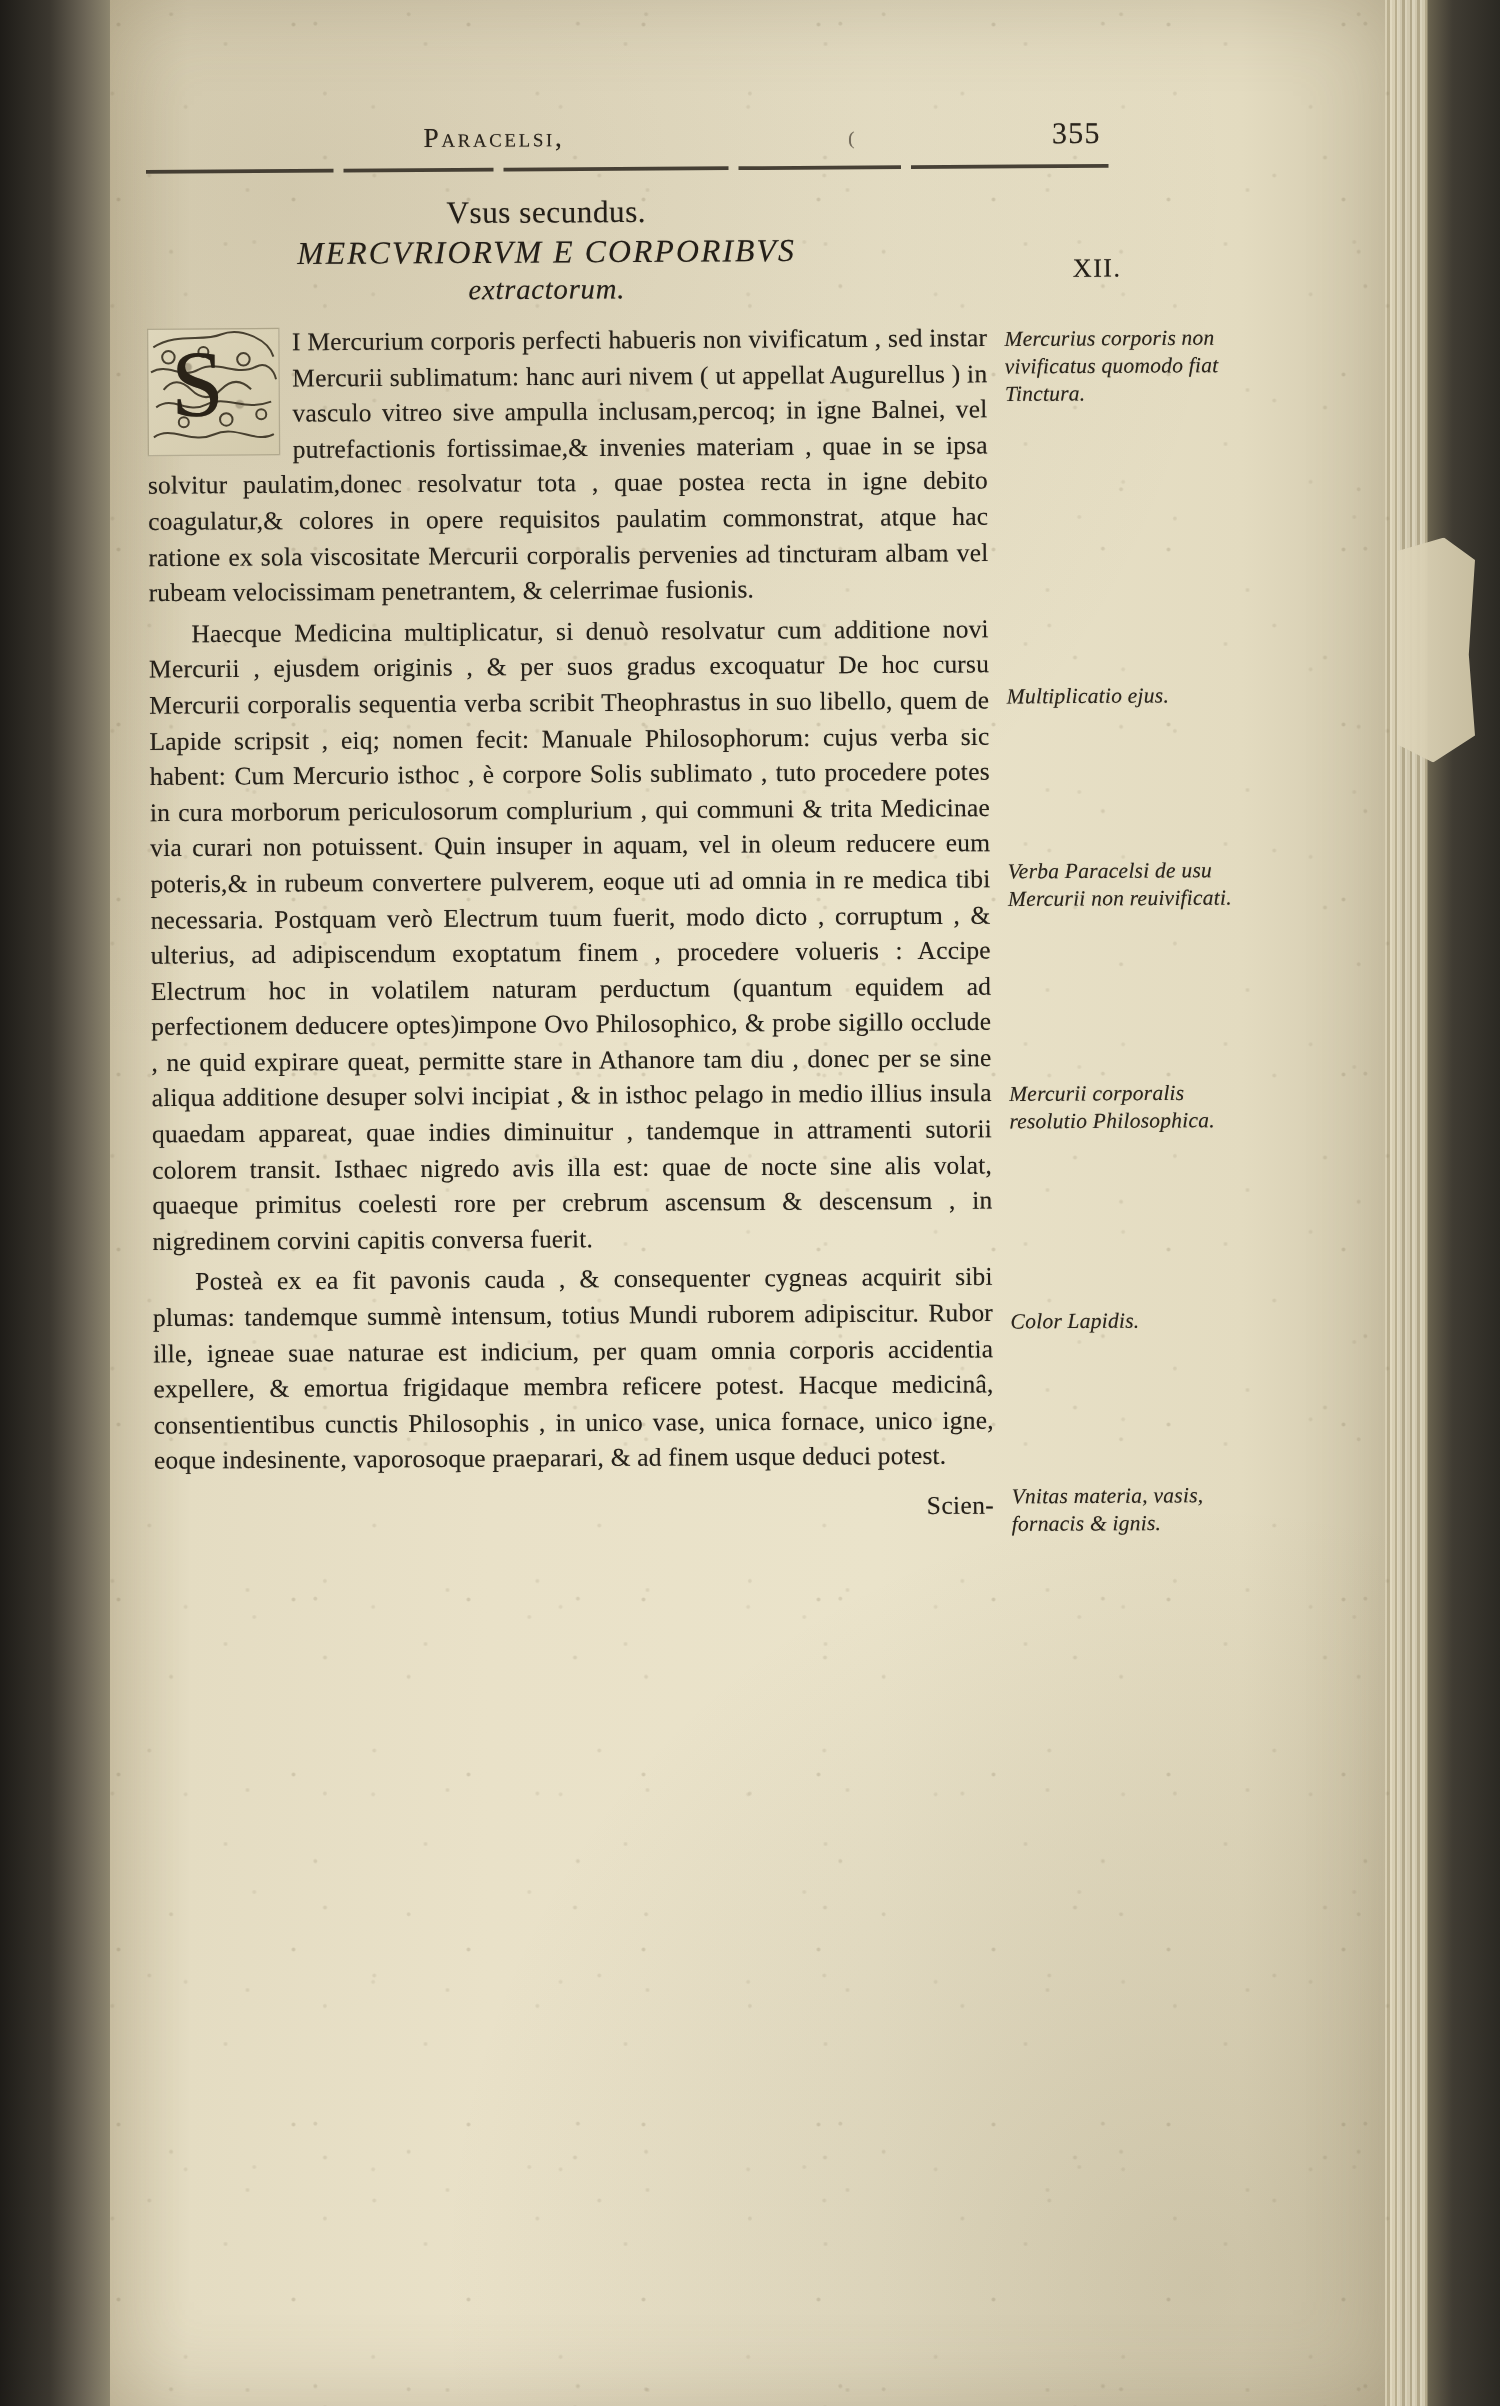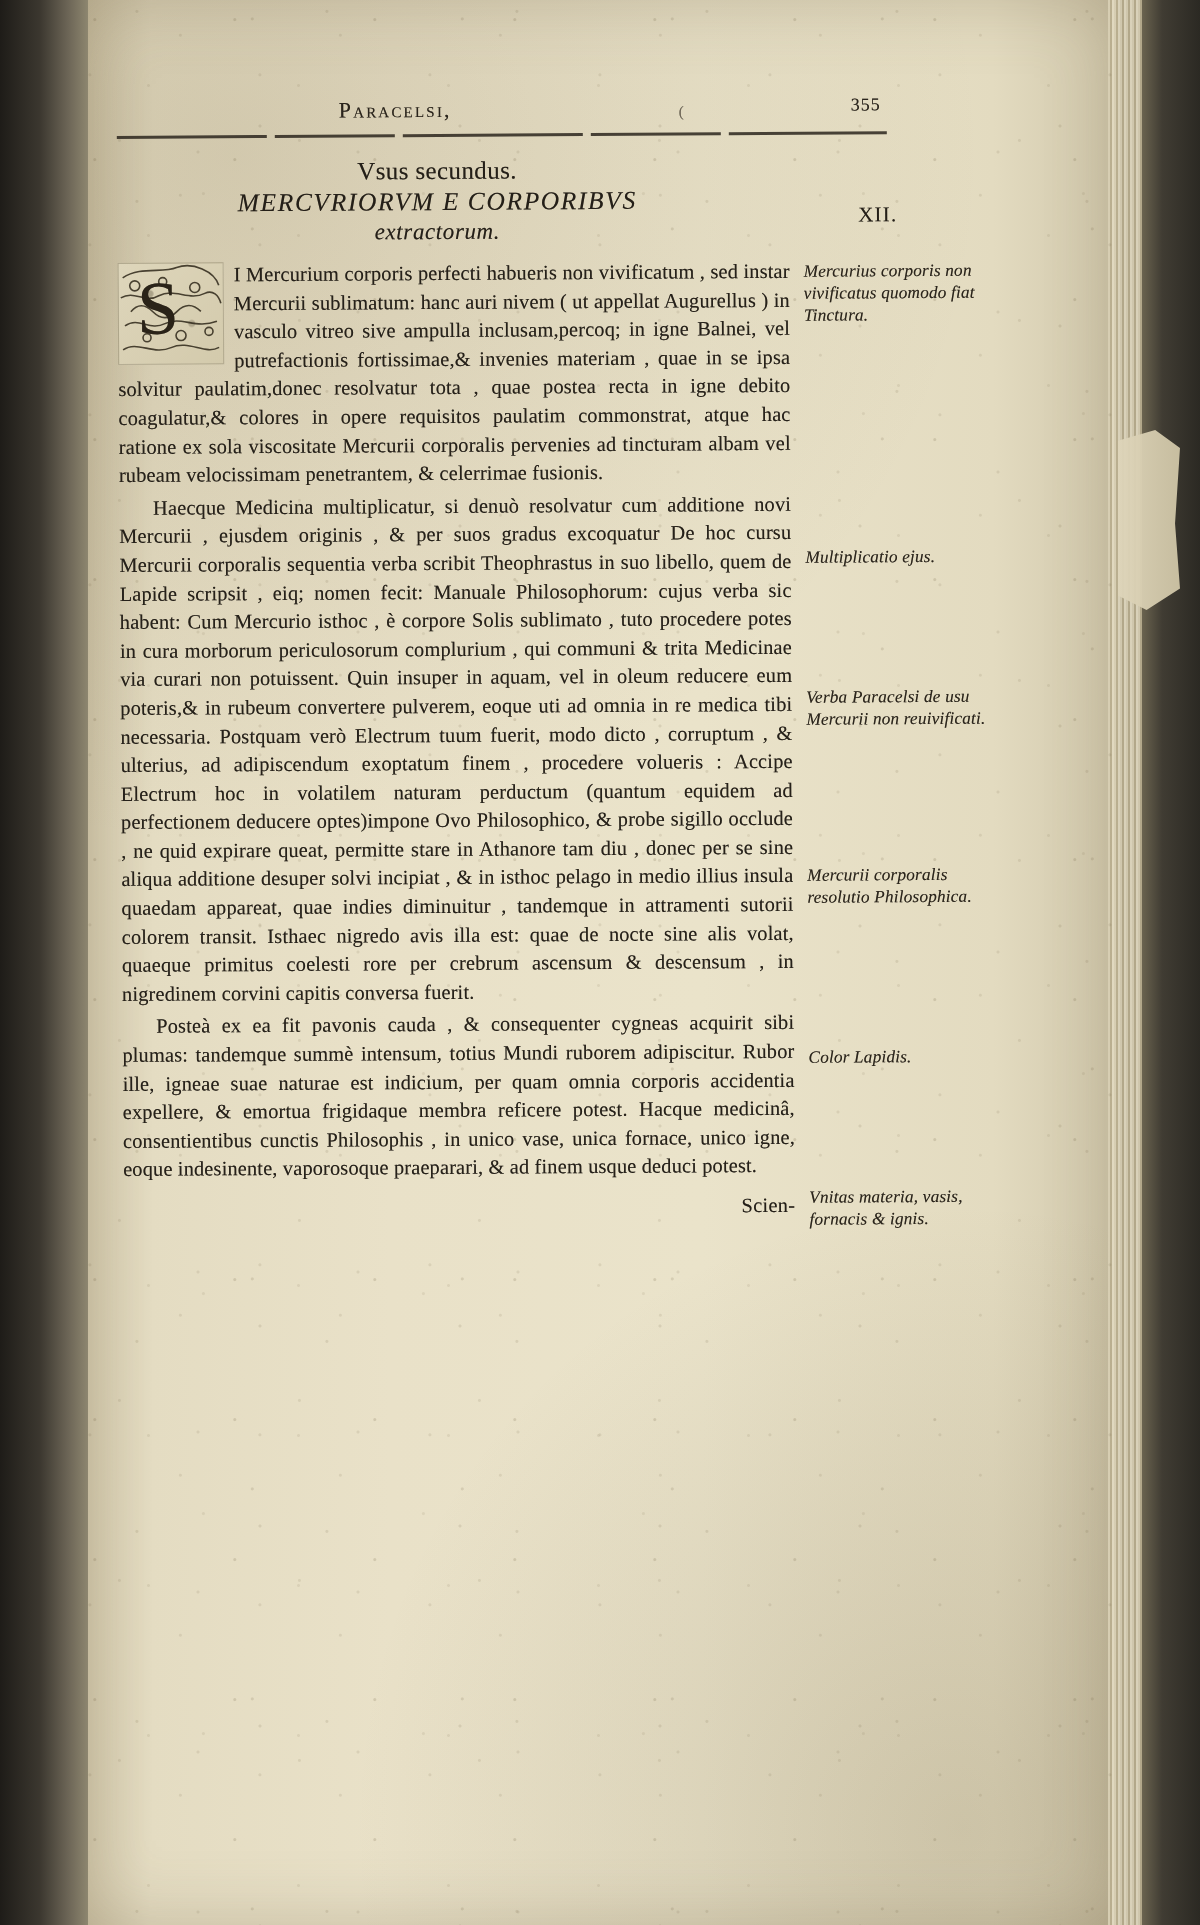--- a/index.html
+++ b/index.html
@@ -131,21 +131,21 @@
   }
   .runhead .rh-title {
     position: absolute; left: 220px; top: 0;
     font-size: 22px;
     letter-spacing: 2.2px;
     font-variant: small-caps;
     color: #2a241c;
   }
   .runhead .rh-folio {
     position: absolute; right: 28px; top: 0;
-    font-size: 18px;
+    font-size: 24px;
     letter-spacing: 1px;
     color: #2a241c;
   }
   .runhead .rh-mark {
     position: absolute; left: 560px; top: 8px;
     font-size: 15px; color: #4a4236; opacity:.75;
   }
 
   .rule {
     margin-left: 20px;

